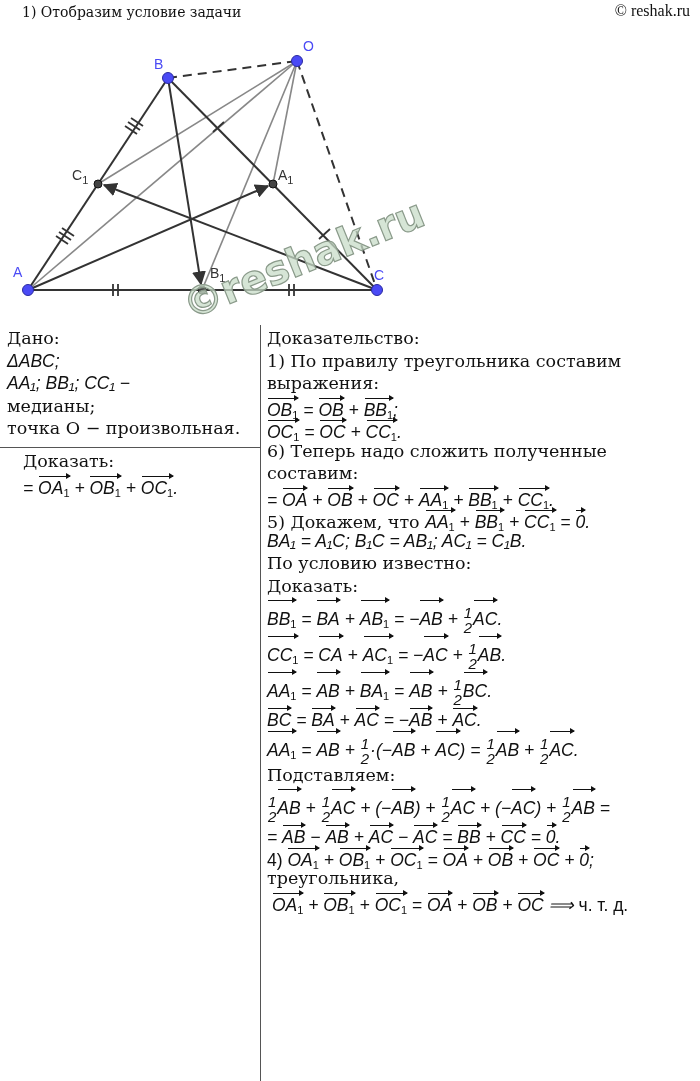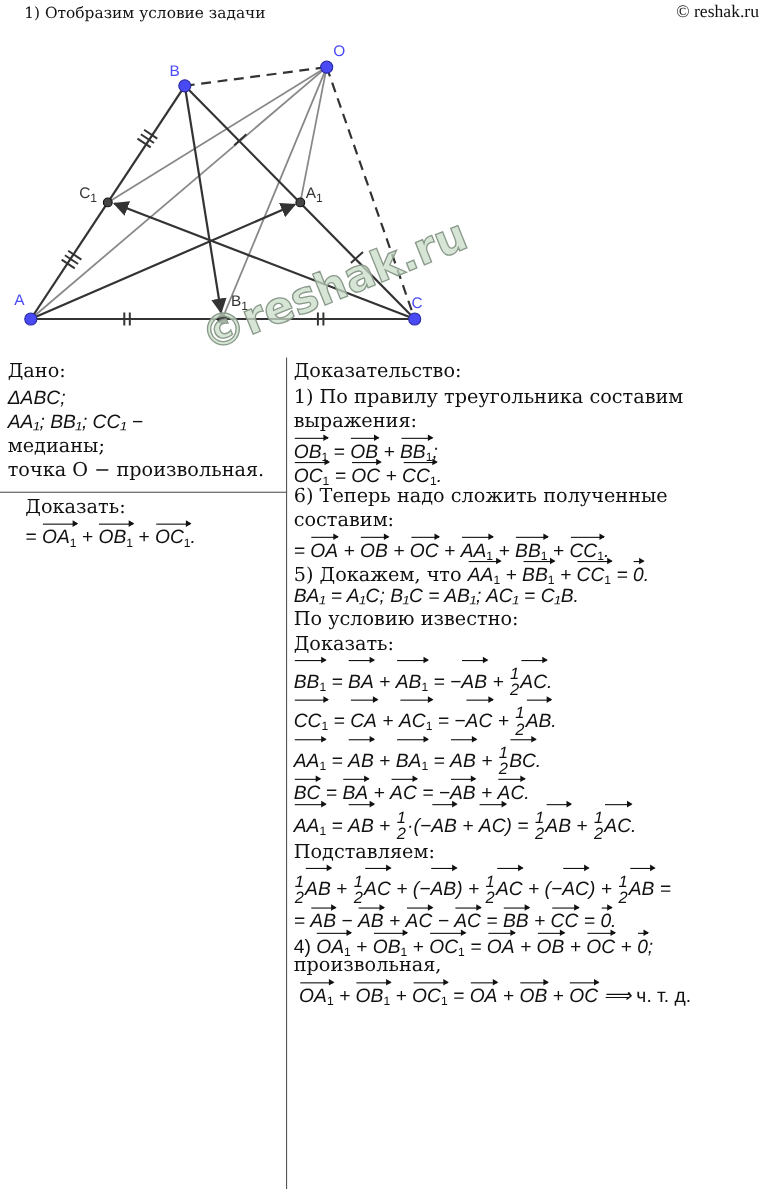--- a/index.html
+++ b/index.html
@@ -138,15 +138,15 @@
   <div class="line">Доказать:</div>
   <div class="line m tall"><span class="vec">BB<sub>1</sub></span> = <span class="vec">BA</span> + <span class="vec">AB<sub>1</sub></span> = −<span class="vec">AB</span> + <span class="frac"><span>1</span><span>2</span></span><span class="vec">AC</span>.</div>
   <div class="line m tall"><span class="vec">CC<sub>1</sub></span> = <span class="vec">CA</span> + <span class="vec">AC<sub>1</sub></span> = −<span class="vec">AC</span> + <span class="frac"><span>1</span><span>2</span></span><span class="vec">AB</span>.</div>
   <div class="line m tall"><span class="vec">AA<sub>1</sub></span> = <span class="vec">AB</span> + <span class="vec">BA<sub>1</sub></span> = <span class="vec">AB</span> + <span class="frac"><span>1</span><span>2</span></span><span class="vec">BC</span>.</div>
   <div class="line m"><span class="vec">BC</span> = <span class="vec">BA</span> + <span class="vec">AC</span> = −<span class="vec">AB</span> + <span class="vec">AC</span>.</div>
   <div class="line m tall"><span class="vec">AA<sub>1</sub></span> = <span class="vec">AB</span> + <span class="frac"><span>1</span><span>2</span></span>·(−<span class="vec">AB</span> + <span class="vec">AC</span>) = <span class="frac"><span>1</span><span>2</span></span><span class="vec">AB</span> + <span class="frac"><span>1</span><span>2</span></span><span class="vec">AC</span>.</div>
   <div class="line">Подставляем:</div>
   <div class="line m tall"><span class="frac"><span>1</span><span>2</span></span><span class="vec">AB</span> + <span class="frac"><span>1</span><span>2</span></span><span class="vec">AC</span> + (−<span class="vec">AB</span>) + <span class="frac"><span>1</span><span>2</span></span><span class="vec">AC</span> + (−<span class="vec">AC</span>) + <span class="frac"><span>1</span><span>2</span></span><span class="vec">AB</span> =</div>
   <div class="line m">= <span class="vec">AB</span> − <span class="vec">AB</span> + <span class="vec">AC</span> − <span class="vec">AC</span> = <span class="vec">BB</span> + <span class="vec">CC</span> = <span class="vec">0</span>.</div>
   <div class="line m"><span style="font-style:normal">4)</span> <span class="vec">OA<sub>1</sub></span> + <span class="vec">OB<sub>1</sub></span> + <span class="vec">OC<sub>1</sub></span> = <span class="vec">OA</span> + <span class="vec">OB</span> + <span class="vec">OC</span> + <span class="vec">0</span>;</div>
-  <div class="line">произвольная,</div>
+  <div class="line">треугольника,</div>
   <div class="line m">&nbsp;<span class="vec">OA<sub>1</sub></span> + <span class="vec">OB<sub>1</sub></span> + <span class="vec">OC<sub>1</sub></span> = <span class="vec">OA</span> + <span class="vec">OB</span> + <span class="vec">OC</span> ⟹ <span style="font-style:normal">ч. т. д.</span></div>
 </div>
 
 </body></html>

